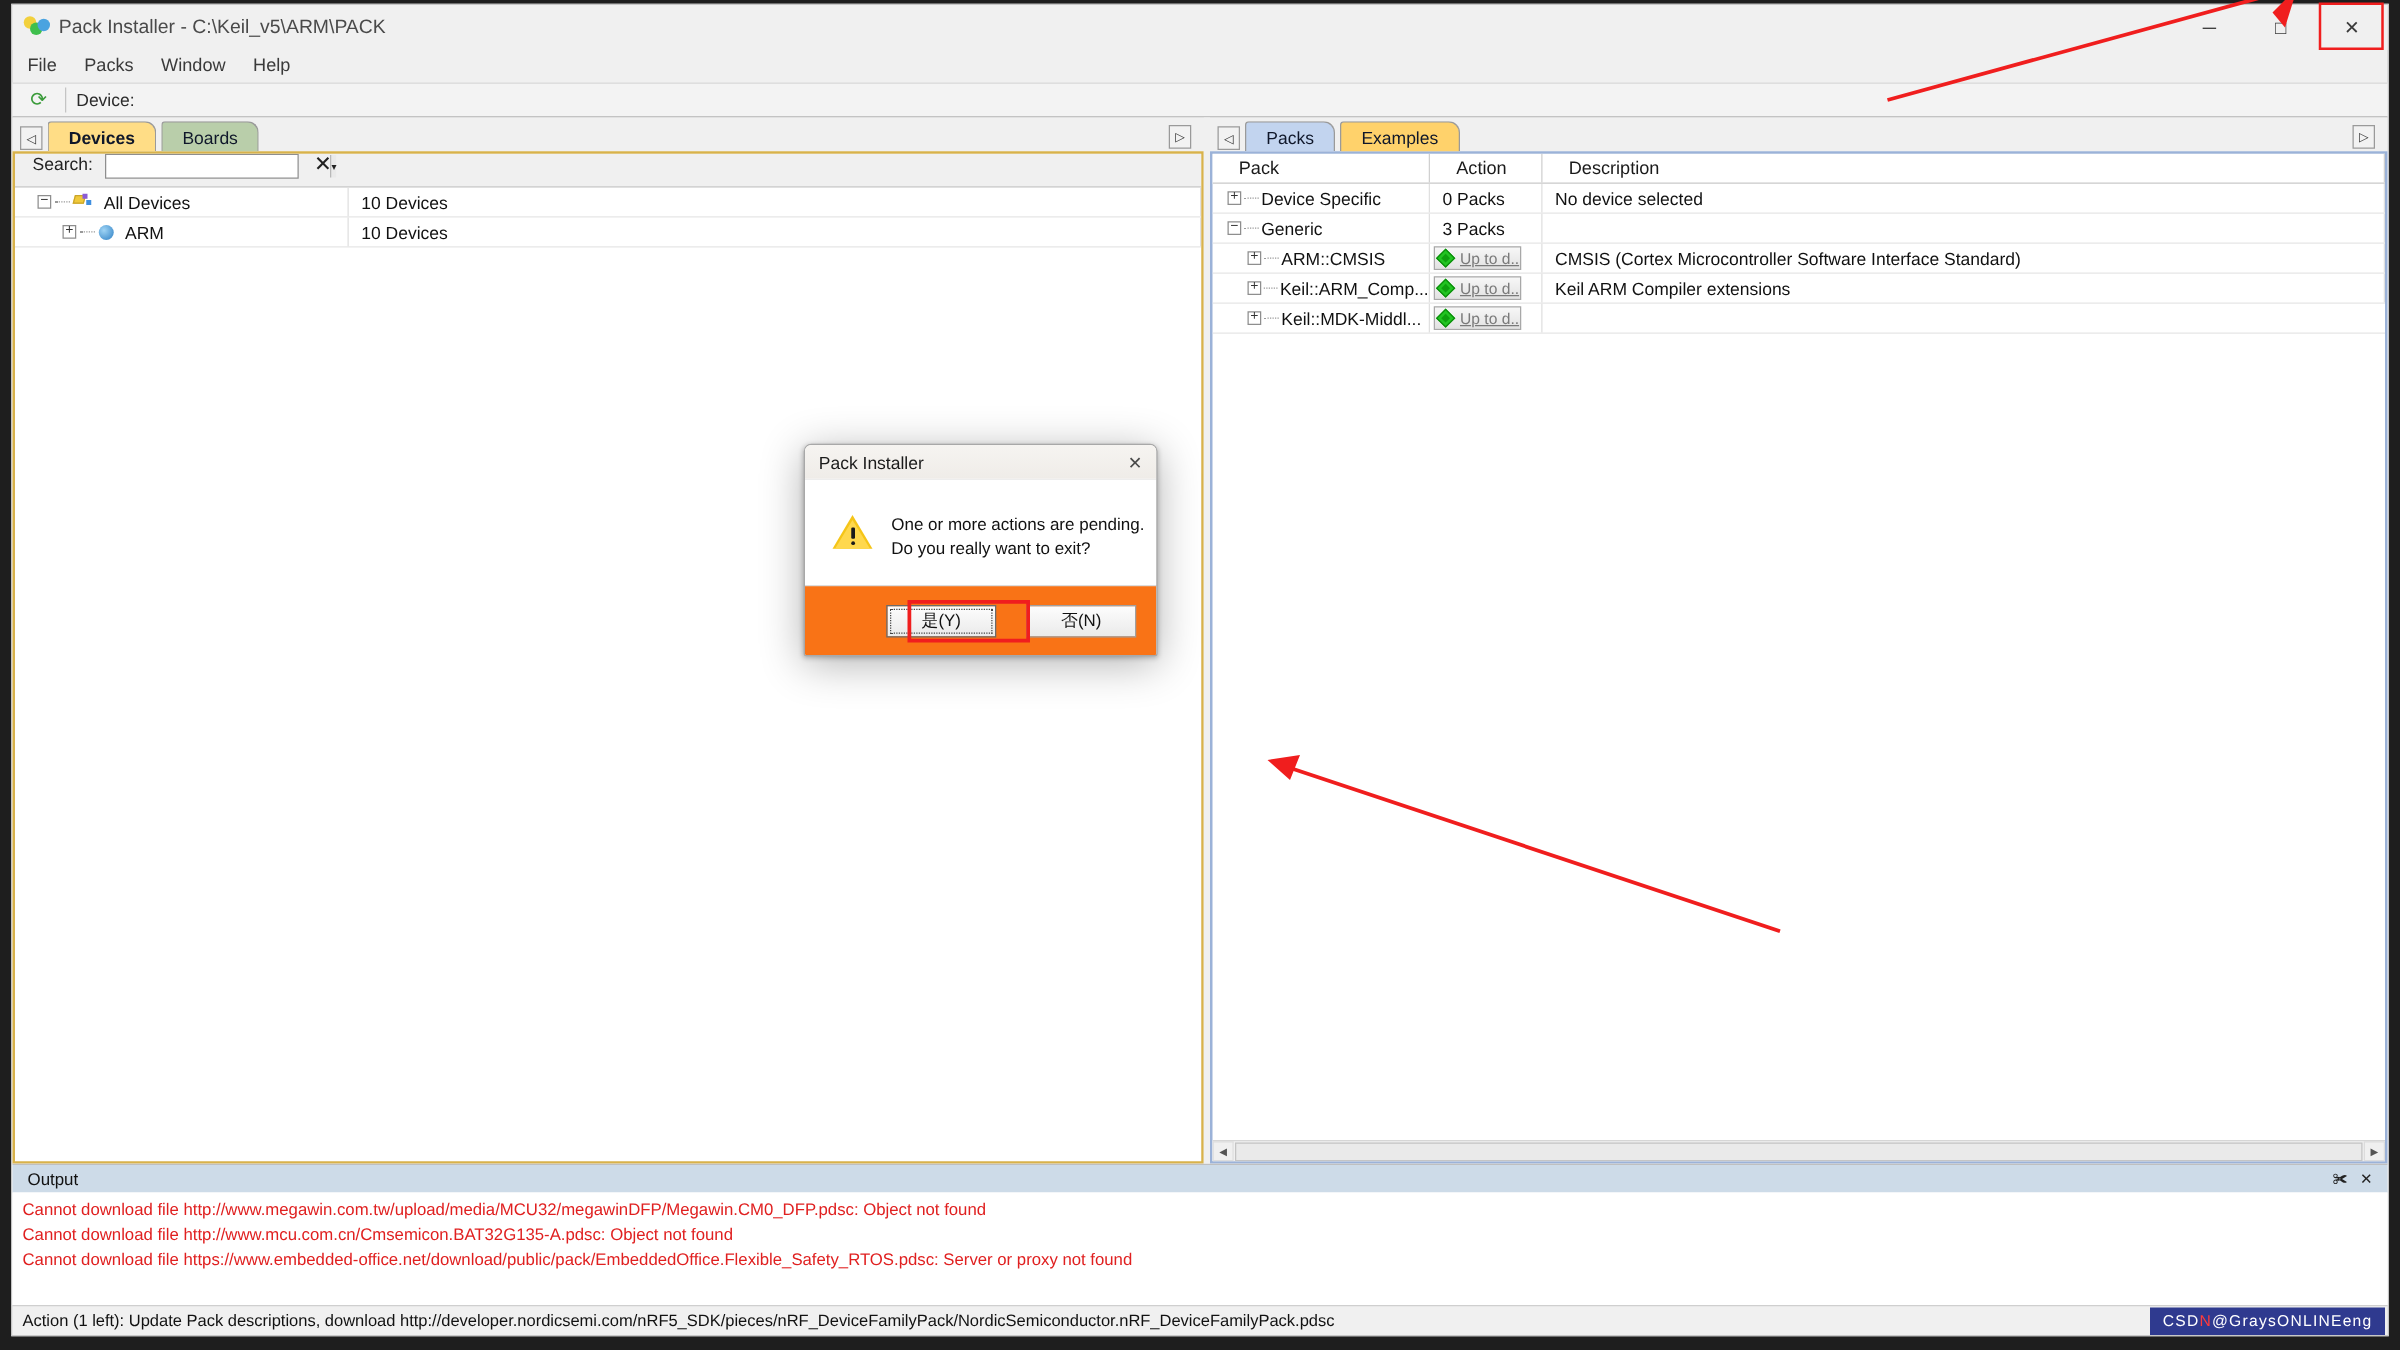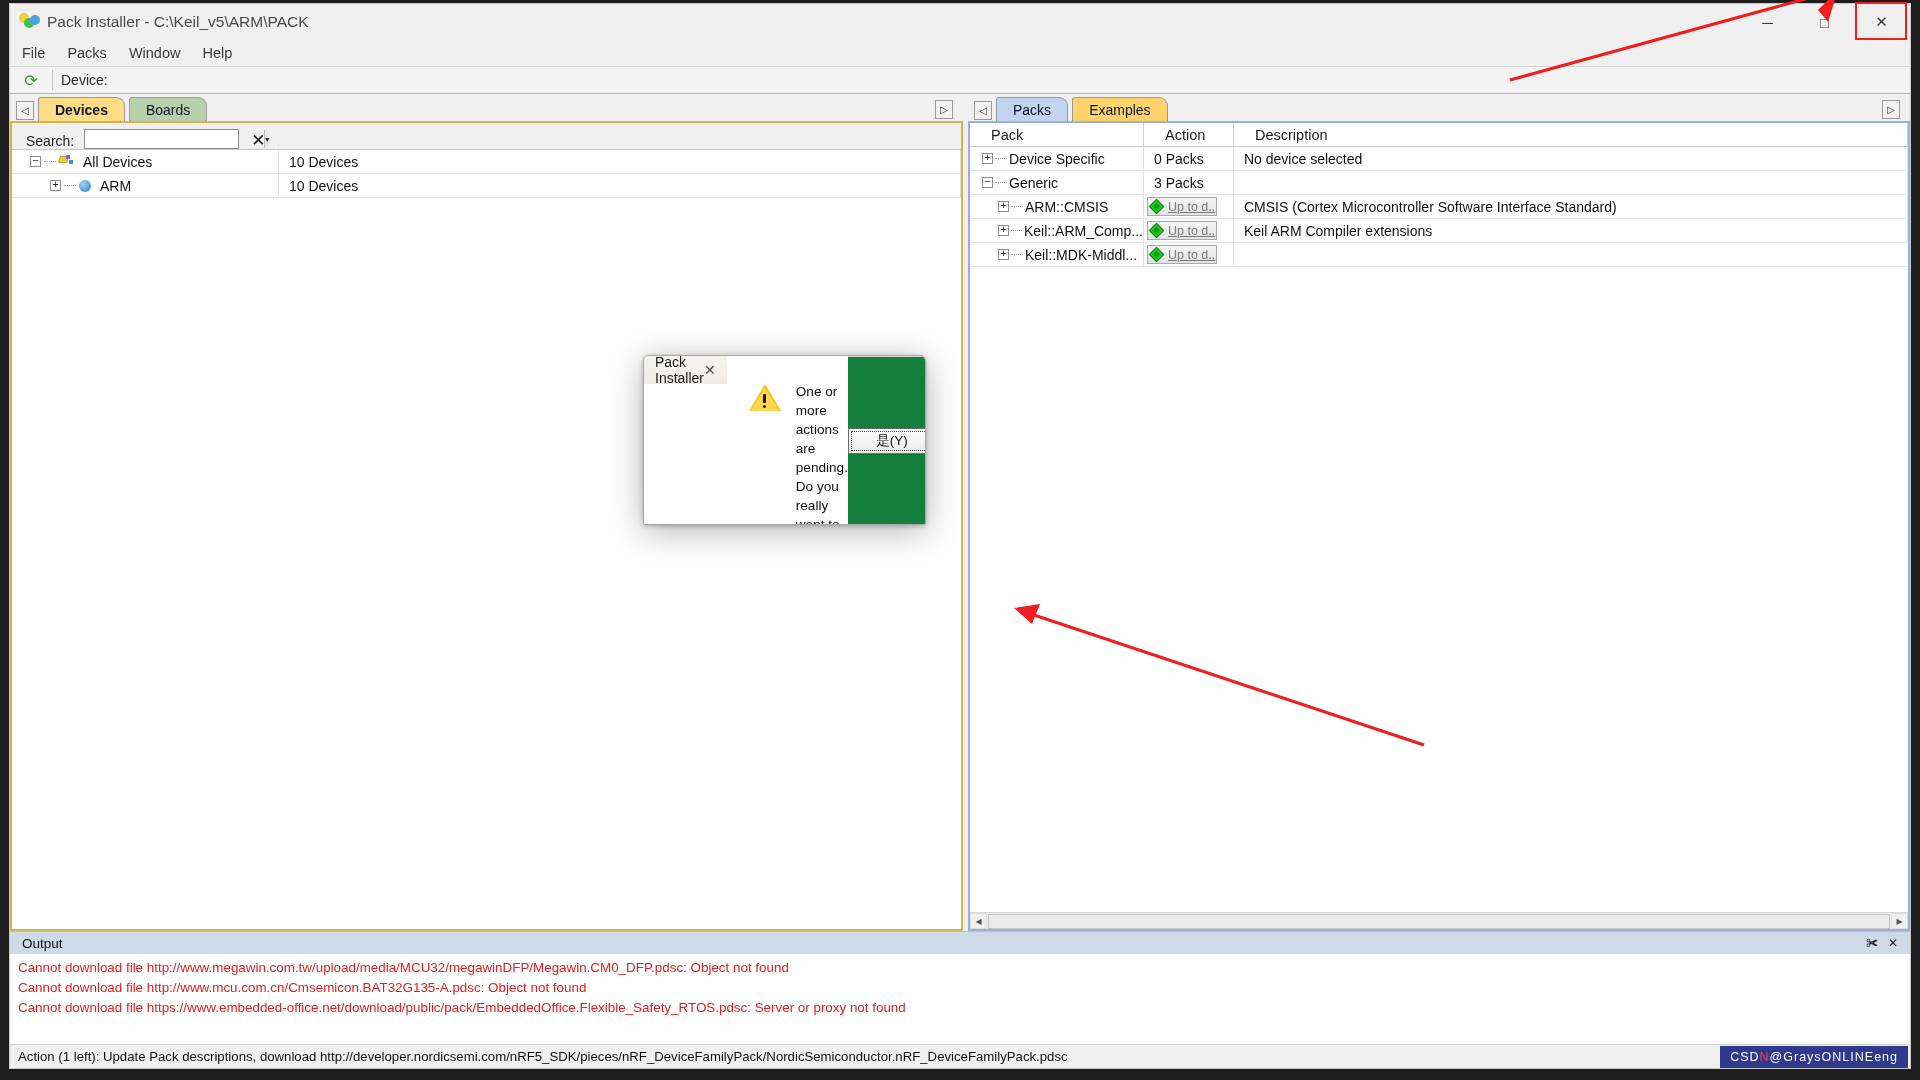--- a/index.html
+++ b/index.html
@@ -104,21 +104,21 @@
   }
   
   .pane-body {
     flex: 1 1 auto; border: 2px solid #d8b24b;
     background: #fff; display: flex; flex-direction: column;
     min-height: 0; overflow: hidden;
   }
   .pane-body.blue-border { border: 2px solid #9bb2d8; }
   
   .searchbar {
-    height: 27px; display: flex; align-items: flex-end;
+    height: 27px; display: flex; align-items: flex-start;
     background: #f0f0f0; border-bottom: 1px solid #c9c9c9;
     flex: 0 0 27px; padding-left: 14px;
   }
   .searchbar .lbl { font-size: 14px; color: #222; margin-right: 10px; }
   .search-box {
     width: 155px; height: 20px; background: #fff;
     border: 1px solid #8e8e8e; display: flex; align-items: center;
   }
   .search-input { flex: 1; height: 18px; border: none; outline: none;
     font-size: 13px; padding-left: 3px; background: transparent; }
@@ -219,21 +219,21 @@
     font-size: 12.5px; letter-spacing: 1px; margin-right: 2px;
   }
   .csdn-badge .red { color: #ff3b3b; }
   
   .dlg-shadow {
     position: absolute; left: 643px; top: 355px;
     width: 283px; height: 170px;
     box-shadow: 0 6px 34px rgba(0,0,0,.30), 0 1px 4px rgba(0,0,0,.25);
     border-radius: 6px 6px 2px 2px;
     background: #fff; border: 1px solid #a8a8a8;
-    display: flex; overflow: hidden;
+    display: flex; flex-direction: column; overflow: hidden;
   }
   .dlg-title {
     height: 28px; flex: 0 0 28px;
     background: linear-gradient(#f6f4f1, #efece8);
     display: flex; align-items: center; padding-left: 11px;
     font-size: 14px; color: #1a1a1a;
     border-bottom: 1px solid #ededed;
   }
   .dlg-close {
     margin-left: auto; margin-right: 11px;
@@ -257,23 +257,23 @@
   .warn-icon .bang {
     position: absolute; left: 14.5px; top: 12px; width: 3px; height: 9px;
     background: #1a1a1a; border-radius: 1px;
   }
   .warn-icon .dot {
     position: absolute; left: 14.5px; top: 23px; width: 3px; height: 3px;
     background: #1a1a1a; border-radius: 50%;
   }
   .dlg-msg { font-size: 13.6px; color: #111; line-height: 19px; }
   .dlg-footer {
-    flex: 0 0 56px; background: #15803d; border-top: 1px solid #dcdcdc;
+    flex: 0 0 56px; background: #f97316; border-top: 1px solid #dcdcdc;
     display: flex; align-items: center; justify-content: flex-end;
-    padding-right: 16px; gap: 0; position: relative;
+    padding-right: 16px; gap: 24px; position: relative;
   }
   .dlg-btn {
     width: 88px; height: 26px; font-size: 13.5px;
     background: linear-gradient(#fdfdfd, #eaeaea);
     border: 1px solid #a0a0a0;
     display: flex; align-items: center; justify-content: center;
     color: #111;
   }
   .dlg-btn.default {
     border: 1px solid #6b6b6b;

